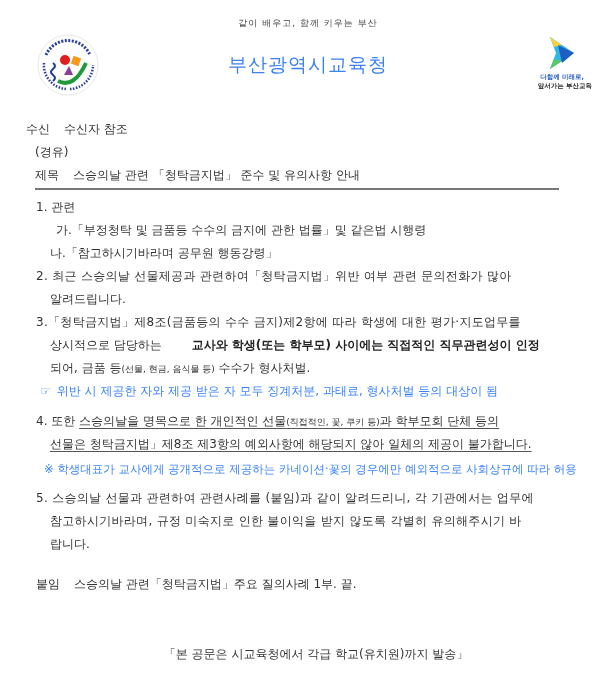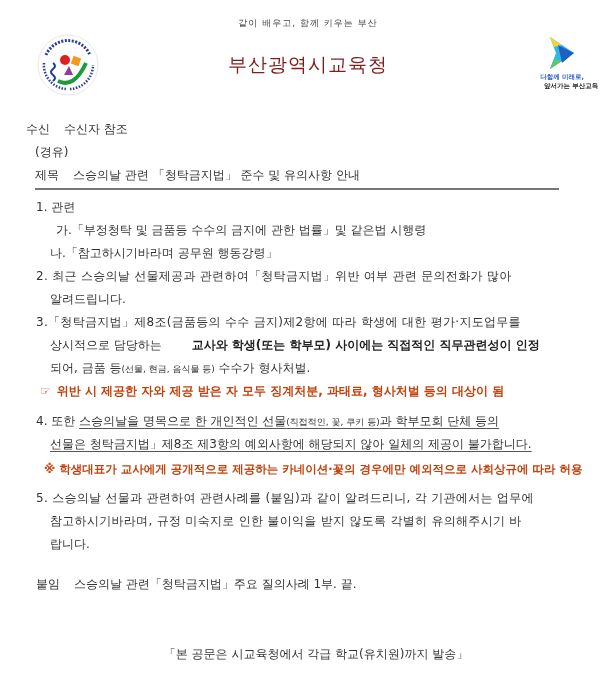--- a/index.html
+++ b/index.html
@@ -1,30 +1,30 @@
 <!DOCTYPE html>
 <html><head>
 <meta charset="utf-8">
 <style>
   html, body { margin:0; padding:0; background:#ffffff; }
   body { width:616px; height:679px; position:relative; overflow:hidden;
          font-family:"DejaVu Sans","Liberation Sans",sans-serif; color:#333; }
   .abs { position:absolute; white-space:nowrap; }
   .slogan { top:17px; left:0; width:616px; text-align:center; font-size:9px; color:#444; letter-spacing:1px; }
-  .org-title { top:52px; left:0; width:616px; text-align:center; font-size:19px; color:#7f1d1d; letter-spacing:1px; }
+  .org-title { top:52px; left:0; width:616px; text-align:center; font-size:19px; color:#3b82f6; letter-spacing:1px; }
   .logo-left { left:36px; top:33px; width:64px; height:64px; }
   .logo-right { left:532px; top:33px; width:60px; height:66px; }
   .logo-right .txt1 { position:absolute; top:40px; left:0; width:60px; text-align:center; font-size:6.5px; color:#2a5cc4; font-weight:bold; }
-  .logo-right .txt2 { position:absolute; top:49px; left:12px; width:60px; text-align:left; font-size:6.5px; color:#222; font-weight:bold; }
+  .logo-right .txt2 { position:absolute; top:49px; left:0; width:60px; text-align:right; font-size:6.5px; color:#222; font-weight:bold; }
   .line { font-size:12px; color:#333; }
   .hdr-label { display:inline-block; width:38px; }
   .rule { position:absolute; left:35px; top:188px; width:524px; height:2px; background:#777; }
   .small { font-size:9px; }
   .bold { font-weight:bold; color:#222;margin-left:26px; }
-  .blue { color:#c2410c; font-weight:bold; font-size:12px; }
+  .blue { color:#3b82f6; font-weight:normal; font-size:12px; }
   .u { text-decoration:underline; text-decoration-color:#555; text-underline-offset:3px; }
   .spread { letter-spacing:0.3px; }
 </style>
 </head>
 <body>
 
 <div class="abs slogan">같이 배우고, 함께 키우는 부산</div>
 
 <div class="abs logo-left">
   <svg width="64" height="64" viewBox="0 0 64 64">

